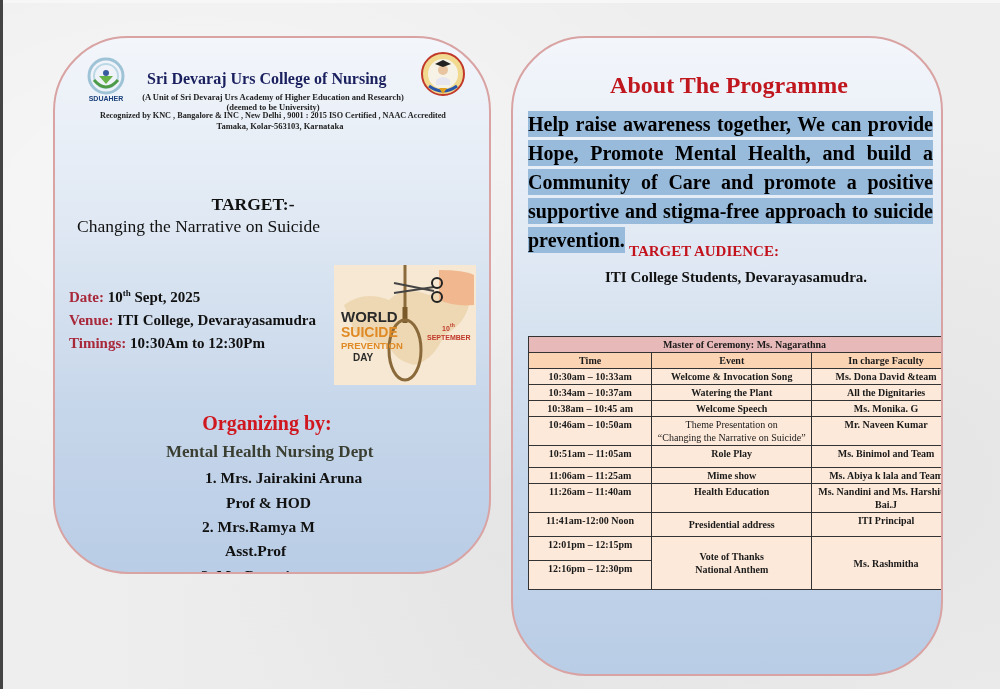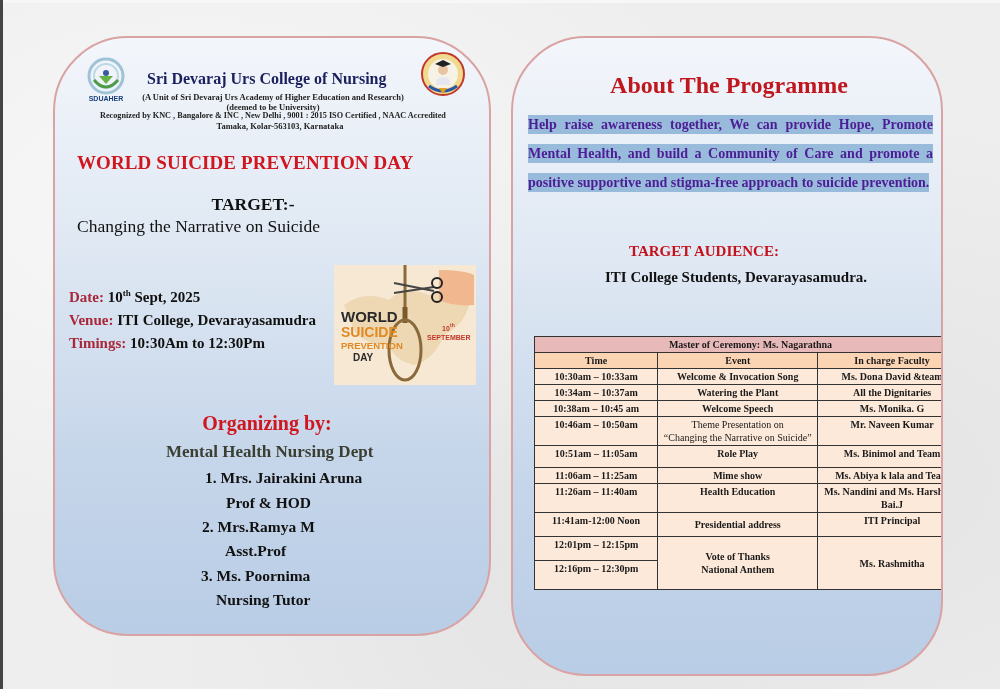--- a/index.html
+++ b/index.html
@@ -17,21 +17,21 @@
     .frame-top { position: absolute; left: 0; top: 0; width: 1000px; height: 3px; background: #f7f7f7; }
     .frame-left { position: absolute; left: 0; top: 0; width: 3px; height: 689px; background: #444; }
 
     .panel {
       position: absolute;
       border: 2px solid #d9a3a3;
       border-radius: 75px;
       background: linear-gradient(180deg, #f3f6fb 0%, #dfe8f3 35%, #c6d6ea 70%, #b9cde6 100%);
       overflow: hidden;
     }
-    #left-panel { left: 53px; top: 36px; width: 438px; height: 600px; }
+    #left-panel { left: 53px; top: 36px; width: 438px; height: 538px; }
     #right-panel { left: 511px; top: 36px; width: 432px; height: 640px; }
 
     
     .logo-left { position: absolute; left: 26px; top: 16px; width: 50px; height: 50px; }
     .logo-right { position: absolute; left: 362px; top: 12px; width: 52px; height: 52px; }
     .college-name {
       position: absolute; left: 92px; top: 32px;
       font-size: 16px; font-weight: bold; color: #1a1f5e; white-space: nowrap;
     }
     .college-sub {
@@ -83,39 +83,39 @@
       position: absolute; font-size: 15.5px; font-weight: bold; color: #111; white-space: nowrap;
     }
 
     
     .about-title {
       position: absolute; left: 0; width: 432px; text-align: center; top: 34px;
       font-size: 24px; font-weight: bold; color: #c0161e;
     }
     .about-text {
       position: absolute; left: 15px; width: 405px; top: 72px;
-      font-size: 14px; font-weight: bold; line-height: 29px; text-align: justify; color: #4c1d95;
+      font-size: 20px; font-weight: bold; line-height: 29px; text-align: justify; color: #000000;
     }
     .about-text span.hl { background: #99bbdb; padding: 2px 0; box-decoration-break: clone; -webkit-box-decoration-break: clone; }
 
     .target-title {
       position: absolute; left: 0; width: 382px; text-align: center; top: 205px;
       font-size: 15px; font-weight: bold; color: #c4121c;
     }
     .target-text {
       position: absolute; left: 0; width: 446px; text-align: center; top: 231px;
       font-size: 15px; font-weight: bold; color: #111;
     }
     .schedule-title {
       position: absolute; left: 0; width: 382px; text-align: center; top: 270px;
       font-size: 15px; font-weight: bold; color: #c4121c;
     }
 
     table.schedule {
-      position: absolute; left: 21px; top: 298px; width: 433px;
+      position: absolute; left: 15px; top: 298px; width: 433px;
       border-collapse: collapse; font-size: 10px; font-weight: bold; color: #1a1a1a;
     }
     table.schedule td, table.schedule th {
       border: 1.2px solid #333; text-align: center; vertical-align: top;
       padding: 1px 3px; line-height: 13px;
     }
     table.schedule .mc-row td { background: #e8b9b9; font-weight: bold; }
     table.schedule .hdr-row th { background: #fbd4b4; font-weight: bold; }
     table.schedule tbody td { background: #fde9d9; }
     table.schedule td.theme-cell { font-weight: normal; }
@@ -149,21 +149,20 @@
       <circle cx="26" cy="24" r="21" fill="#f1d98f" stroke="#c0392b" stroke-width="2"></circle>
       <circle cx="26" cy="24" r="15" fill="#f7f2e6"></circle>
       <circle cx="26" cy="20" r="5" fill="#e8c4a0"></circle>
       <path d="M18 14 L26 10 L34 14 L26 17 Z" fill="#222"></path>
       <path d="M19 30 Q26 24 33 30 L33 35 L19 35 Z" fill="#e6e6f0"></path>
       <path d="M12 36 Q26 46 40 36" fill="none" stroke="#2a58a8" stroke-width="3"></path>
       <path d="M22 38 L26 44 L30 38 Z" fill="#e0a020"></path>
     </svg>
   </div>
 
-  <div class="event-title">WORLD SUICIDE PREVENTION  DAY</div>
   <div class="theme-label">TARGET:-</div>
   <div class="theme-text">Changing the Narrative on Suicide</div>
 
   <div class="info-line" id="date-line">
     <span class="lbl">Date:</span>
     <span>10</span><sup>th</sup><span> Sept, 2025</span>
   </div>
   <div class="info-line" id="venue-line">
     <span class="lbl">Venue:</span>
     <span>ITI College, Devarayasamudra</span>

